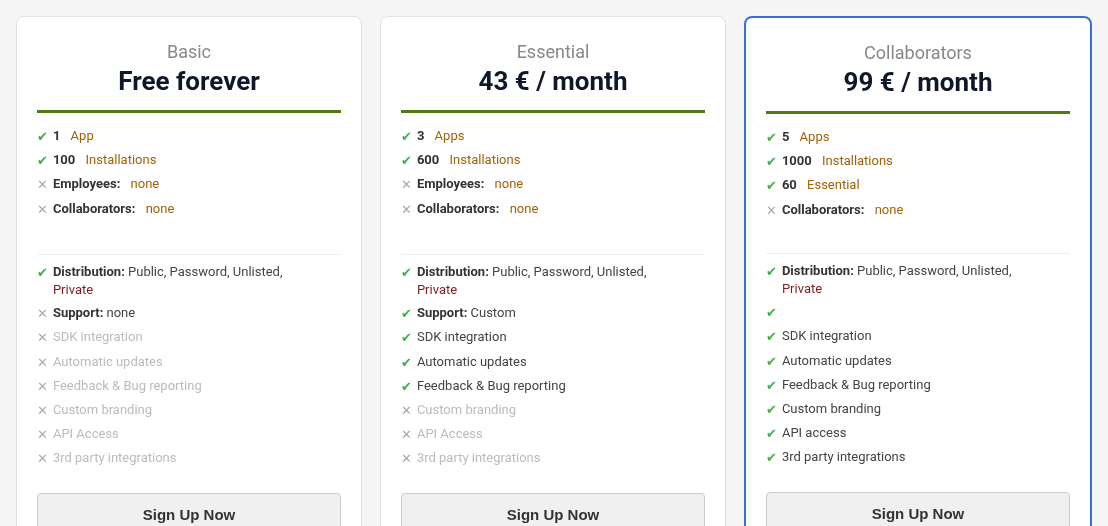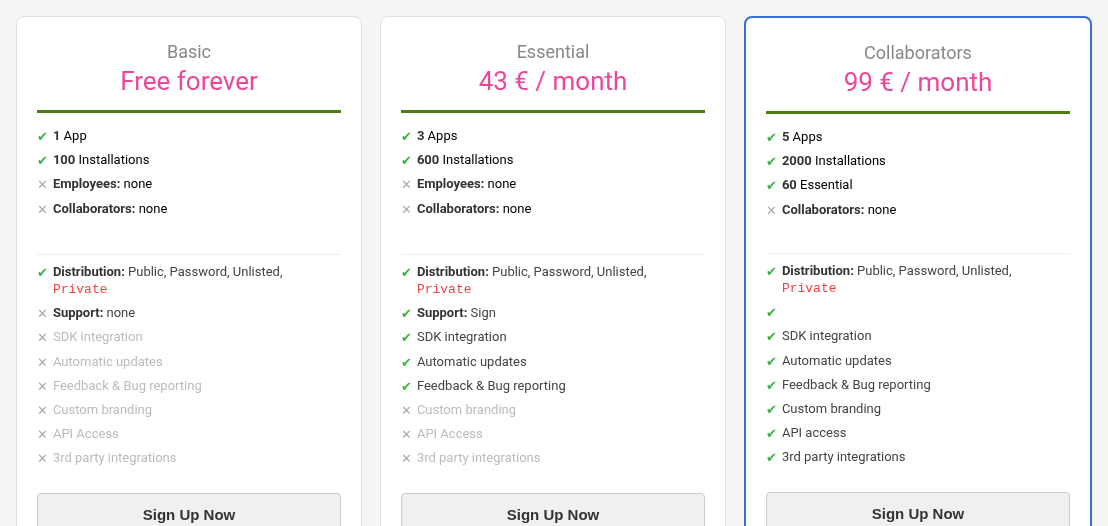--- a/index.html
+++ b/index.html
@@ -38,22 +38,22 @@
       margin-bottom: 14px;
     }
     .plan-name {
       font-size: 18px;
       color: #888;
       font-weight: 400;
       margin-bottom: 4px;
     }
     .plan-price {
       font-size: 26px;
-      font-weight: 400;
-      color: #ec4899;
+      font-weight: 700;
+      color: #0f172a;
     }
     .features-list {
       list-style: none;
       flex: 1;
       margin-bottom: 20px;
     }
     .features-list li {
       font-size: 13px;
       color: #444;
       margin-bottom: 5px;
@@ -68,21 +68,22 @@
       font-size: 13px;
     }
     .icon-check { color: #3cb043; }
     .icon-x { color: #aaa; }
     .feature-label {
       font-weight: 700;
       color: #333;
     }
     .feature-value {
       font-weight: 400;
-      color: #000000;
+      color: #a16207;
+      padding-left: 7px;
     }
     .feature-disabled {
       color: #bbb;
     }
     .section-divider {
       border: none;
       border-top: 1px solid #eee;
       margin: 8px 0 8px;
     }
     .signup-btn {
@@ -92,22 +93,21 @@
       background: #f0f0f0;
       border: 1px solid #ccc;
       border-radius: 4px;
       font-size: 15px;
       font-weight: 600;
       color: #333;
       cursor: pointer;
       text-align: center;
     }
     .private-text {
-      color: #ef4444;
-      font-family: Liberation Mono, monospace;
+      color: #7f1d1d;
     }
   </style>
 </head>
 <body>
 
 <div class="plans-container">
 <div class="plan-card">
       <div class="plan-header">
         <div class="plan-name">Basic</div>
         <div class="plan-price">Free forever</div>
@@ -191,21 +191,21 @@
         </li>
       </ul>
       <hr class="section-divider">
       <ul class="features-list">
         <li>
           <span class="icon icon-check">✔</span>
           <span><strong class="feature-label">Distribution:</strong><span class=""> Public, Password, Unlisted,</span><span class="private-text" style="display: block; padding-left: 0px;">Private</span></span>
         </li>
         <li>
           <span class="icon icon-check">✔</span>
-          <span><strong class="feature-label">Support:</strong><span class=""> Sign</span></span>
+          <span><strong class="feature-label">Support:</strong><span class=""> Custom</span></span>
         </li>
         <li>
           <span class="icon icon-check">✔</span>
           <span class="">SDK integration</span>
         </li>
         <li>
           <span class="icon icon-check">✔</span>
           <span class="">Automatic updates</span>
         </li>
         <li>
@@ -232,21 +232,21 @@
         <div class="plan-name">Collaborators</div>
         <div class="plan-price">99 € / month</div>
       </div>
       <ul class="features-list">
         <li>
           <span class="icon icon-check">✔</span>
           <span><strong class="feature-label">5</strong><span class="feature-value"> Apps</span></span>
         </li>
         <li>
           <span class="icon icon-check">✔</span>
-          <span><strong class="feature-label">2000</strong><span class="feature-value"> Installations</span></span>
+          <span><strong class="feature-label">1000</strong><span class="feature-value"> Installations</span></span>
         </li>
         <li>
           <span class="icon icon-check">✔</span>
           <span><strong class="feature-label">60</strong><span class="feature-value"> Essential</span></span>
         </li>
         <li>
           <span class="icon icon-x">✕</span>
           <span><strong class="feature-label">Collaborators:</strong><span class="feature-value"> none</span></span>
         </li>
       </ul>

